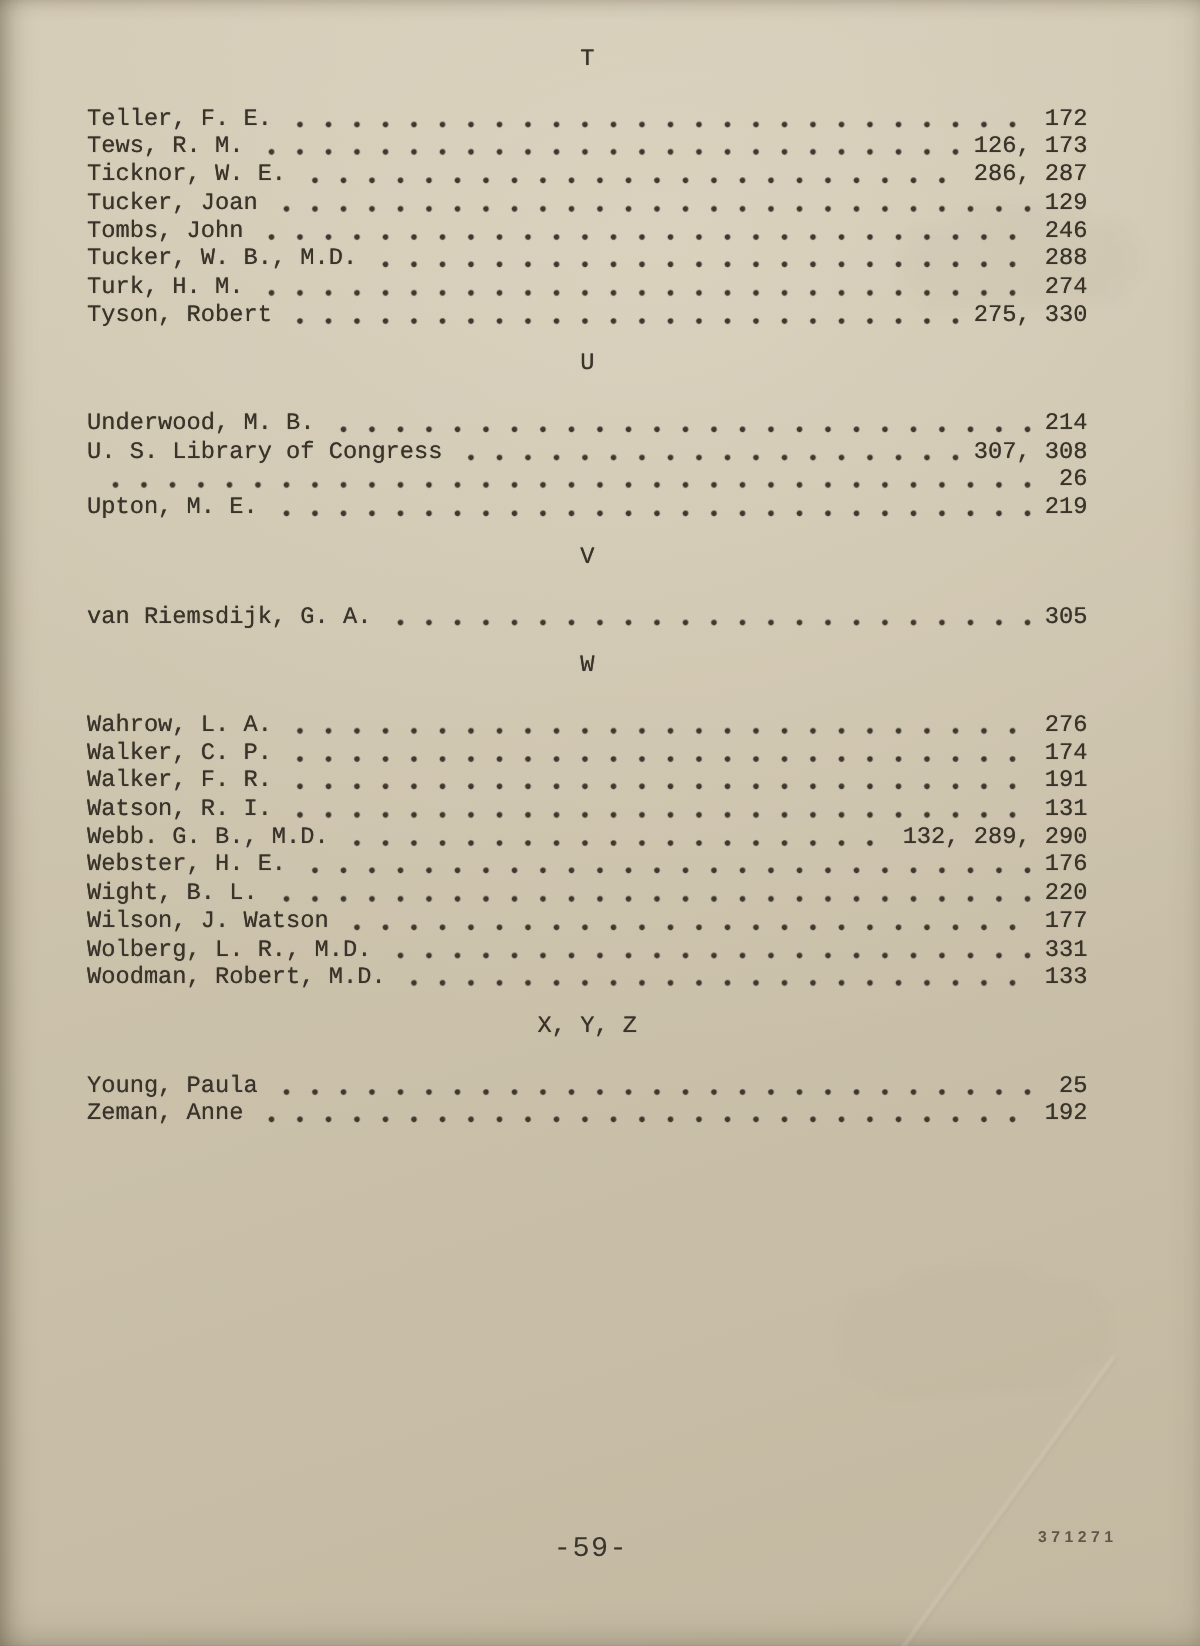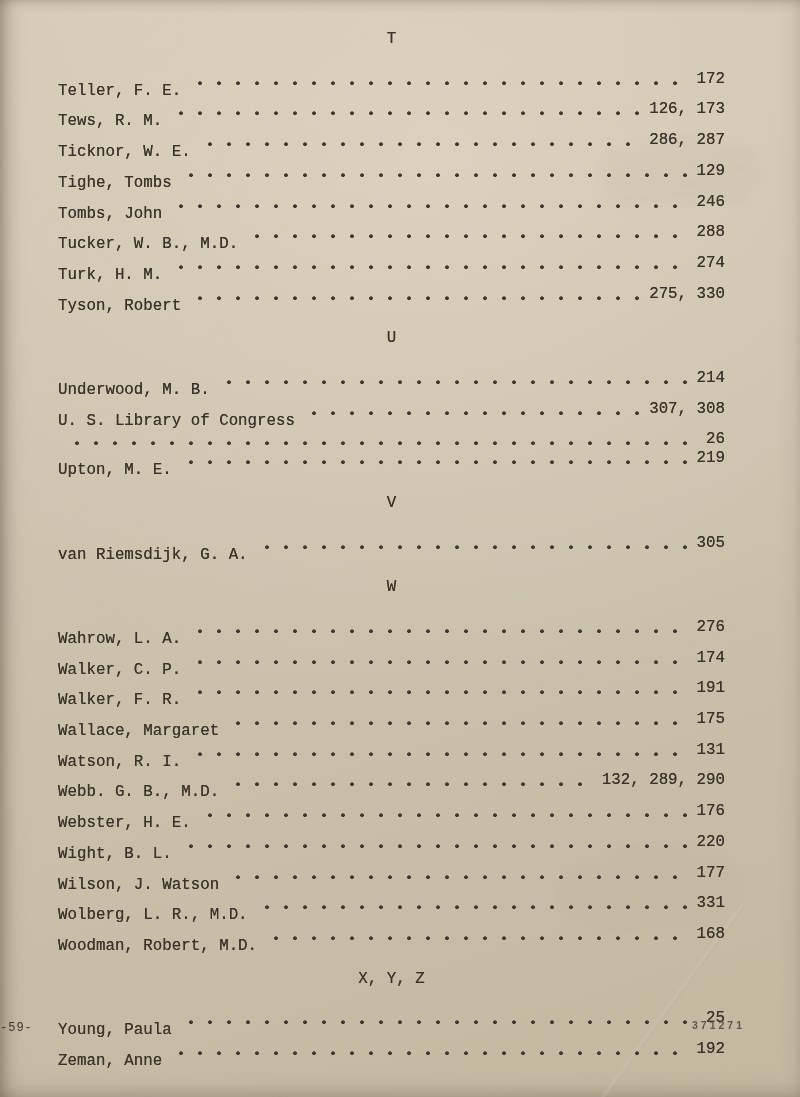--- a/index.html
+++ b/index.html
@@ -64,38 +64,38 @@
     font-weight: normal;
     text-align: center;
     letter-spacing: 0;
   }
   .section:first-child .section-letter { margin-top: 0; }
   .entry {
     display: flex;
     align-items: stretch;
     white-space: pre;
   }
-  .entry-name { flex: 0 0 auto; margin-top: 12px; }
+  .entry-name { flex: 0 0 auto; }
   .leader {
     flex: 1 1 auto;
     min-width: 20px;
     margin: 0 8px 0 10px;
     background-image: radial-gradient(circle at 9px 13px,
       #3e382e 1.55px, rgba(62,56,46,0.4) 1.9px, rgba(0,0,0,0) 2.3px);
     background-size: 19px 18.7px;
     background-repeat: repeat-x;
   }
   .entry-pages { flex: 0 0 auto; text-align: left; }
   .footer-pageno {
     position: absolute;
     left: 0;
     top: 1021px;
     width: 788px;
-    text-align: left;
-    font-size: 12px;
+    text-align: center;
+    font-size: 19px;
     letter-spacing: 1px;
     color: #3b352c;
   }
   .stamp {
     position: absolute;
     left: 692px;
     top: 1019px;
     font-family: Liberation Sans, sans-serif;
     font-size: 10.5px;
     font-weight: 700;
@@ -128,21 +128,21 @@
     <span class="entry-pages">126, 173</span>
   </div>
 
   <div class="entry">
     <span class="entry-name">Ticknor, W. E.</span>
     <span class="leader"></span>
     <span class="entry-pages">286, 287</span>
   </div>
 
   <div class="entry">
-    <span class="entry-name">Tighe, Tombs</span>
+    <span class="entry-name">Tucker, Joan</span>
     <span class="leader"></span>
     <span class="entry-pages">129</span>
   </div>
 
   <div class="entry">
     <span class="entry-name">Tombs, John</span>
     <span class="leader"></span>
     <span class="entry-pages">246</span>
   </div>
 
@@ -219,25 +219,20 @@
     <span class="leader"></span>
     <span class="entry-pages">174</span>
   </div>
 
   <div class="entry">
     <span class="entry-name">Walker, F. R.</span>
     <span class="leader"></span>
     <span class="entry-pages">191</span>
   </div>
 
-  <div class="entry">
-    <span class="entry-name">Wallace, Margaret</span>
-    <span class="leader"></span>
-    <span class="entry-pages">175</span>
-  </div>
 
   <div class="entry">
     <span class="entry-name">Watson, R. I.</span>
     <span class="leader"></span>
     <span class="entry-pages">131</span>
   </div>
 
   <div class="entry">
     <span class="entry-name">Webb. G. B., M.D.</span>
     <span class="leader"></span>
@@ -264,21 +259,21 @@
 
   <div class="entry">
     <span class="entry-name">Wolberg, L. R., M.D.</span>
     <span class="leader"></span>
     <span class="entry-pages">331</span>
   </div>
 
   <div class="entry">
     <span class="entry-name">Woodman, Robert, M.D.</span>
     <span class="leader"></span>
-    <span class="entry-pages">168</span>
+    <span class="entry-pages">133</span>
   </div>
 </div>
   </section>
 
   <section class="section">
     <h2 class="section-letter">X, Y, Z</h2>
     <div class="entries">
 
   <div class="entry">
     <span class="entry-name">Young, Paula</span>

